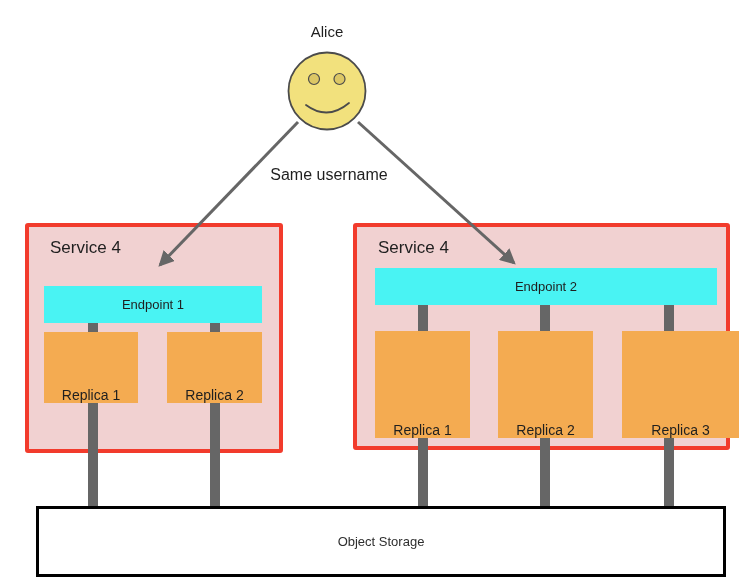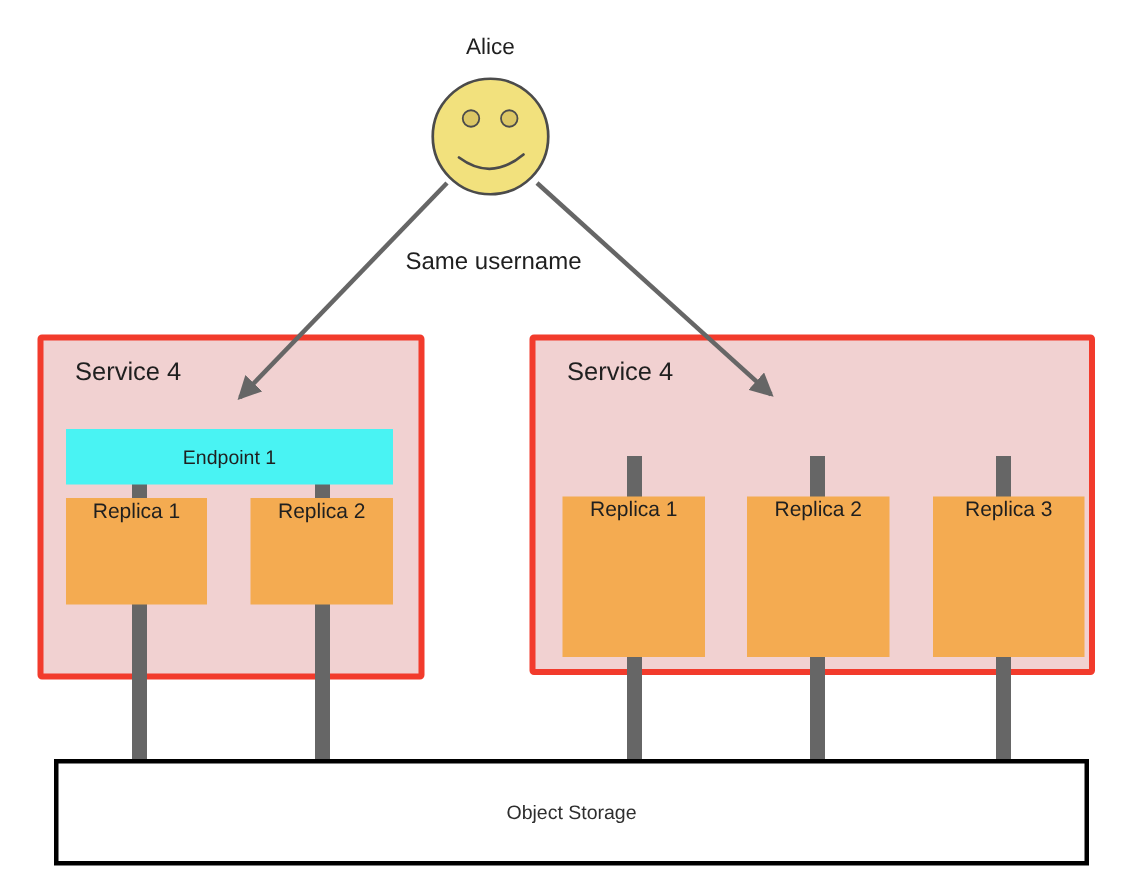--- a/index.html
+++ b/index.html
@@ -62,32 +62,32 @@
     font-size: 13px;
     color: var(--text, #1f1f1f);
     z-index: 2;
   }
   .endpoint-1 { left: 44px; top: 268px; width: 218px; height: 37px; margin-top: 18px; }
   .endpoint-2 { left: 375px; top: 268px; width: 342px; height: 37px; }
   
   .replica {
     position: absolute;
     display: flex;
-    align-items: flex-start;
+    align-items: flex-end;
     justify-content: center;
     background: var(--replica-fill, #f4ab51);
     font-size: 14px;
     color: var(--text, #1f1f1f);
     z-index: 2;
   }
   .replica-s1-1 { left: 44px;  top: 332px; width: 94px; height: 71px; }
   .replica-s1-2 { left: 167px; top: 332px; width: 95px; height: 71px; }
   .replica-s2-1 { left: 375px; top: 331px; width: 95px; height: 107px; }
   .replica-s2-2 { left: 498px; top: 331px; width: 95px; height: 107px; }
-  .replica-s2-3 { left: 622px; top: 331px; width: 101px; height: 107px; }
+  .replica-s2-3 { left: 622px; top: 331px; width: 117px; height: 107px; }
   
   .connector {
     position: absolute;
     width: 10px;
     background: var(--connector, #666666);
     z-index: 1;
   }
   .c-s1-e1 { left: 88px;  top: 304px; height: 30px; }
   .c-s1-e2 { left: 210px; top: 304px; height: 30px; }
   .c-s1-r1 { left: 88px;  top: 401px; height: 107px; }
@@ -150,20 +150,23 @@
   <div class="connector c-s2-e1"></div>
   <div class="connector c-s2-e2"></div>
   <div class="connector c-s2-e3"></div>
   <div class="connector c-s2-r1"></div>
   <div class="connector c-s2-r2"></div>
   <div class="connector c-s2-r3"></div>
 
   <div class="endpoint endpoint-1">
     <span>Endpoint 1</span>
   </div>
+  <div class="endpoint endpoint-2">
+    <span>Endpoint 2</span>
+  </div>
 
   <div class="replica replica-s1-1">
     <span>Replica 1</span>
   </div>
   <div class="replica replica-s1-2">
     <span>Replica 2</span>
   </div>
   <div class="replica replica-s2-1">
     <span>Replica 1</span>
   </div>

